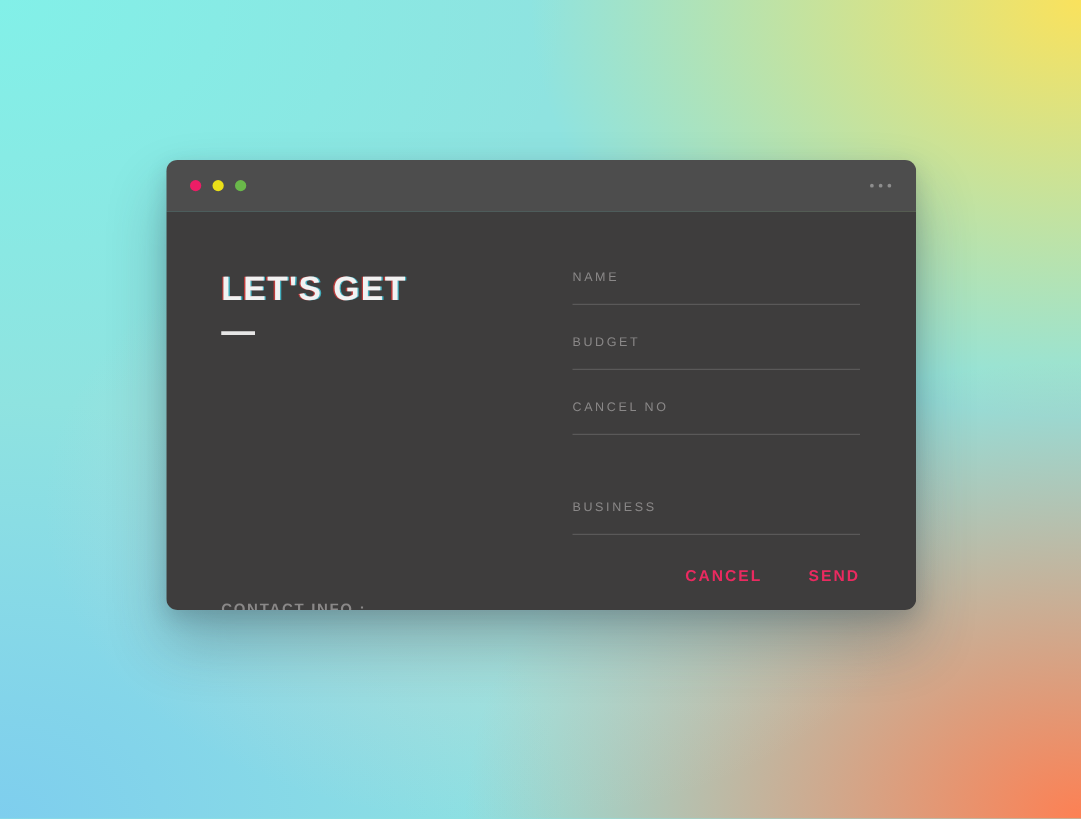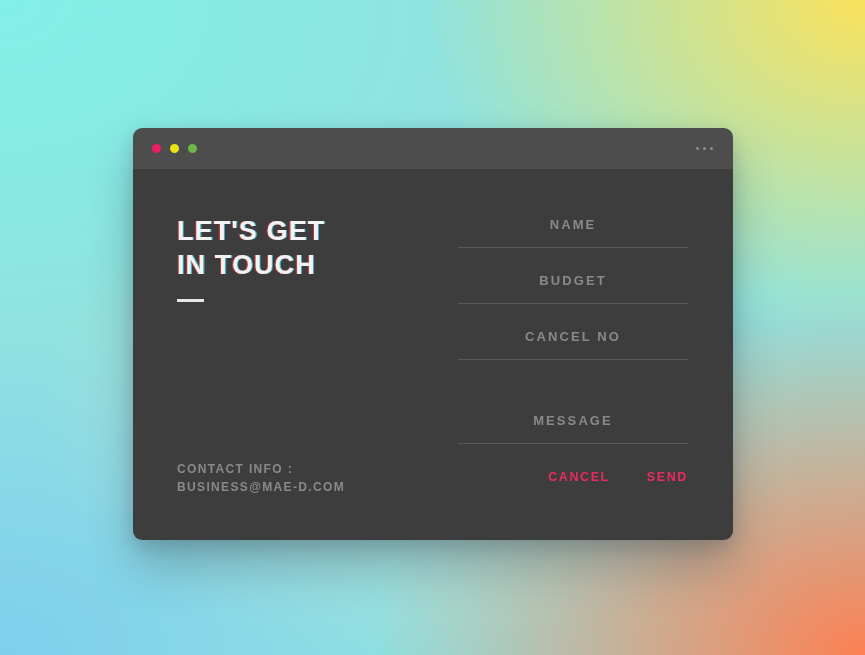--- a/index.html
+++ b/index.html
@@ -34,21 +34,21 @@
   .mesh-c { background: radial-gradient(ellipse 90% 88% at 0% 100%, rgba(126,206,238,1) 0%, rgba(126,206,238,0) 58%); }
   .mesh-d { background: radial-gradient(ellipse 92% 90% at 100% 100%, rgba(253,128,83,1) 0%, rgba(253,128,83,0) 62%); }
   .mesh-e { position:absolute; inset:0; background: radial-gradient(ellipse 60% 55% at 46% 62%, rgba(222,214,206,0.55) 0%, rgba(222,214,206,0) 70%); }
 
   
   .window {
     position: absolute;
     left: 133px;
     top: 128px;
     width: 600px;
-    height: 412px;
+    height: 360px;
     border-radius: 9px;
     overflow: hidden;
     box-shadow: 0 26px 46px rgba(40, 55, 70, 0.30),
                 0 6px 16px rgba(40, 55, 70, 0.18);
   }
 
   .titlebar {
     height: 41px;
     background: #4d4d4d;
     display: flex;
@@ -104,25 +104,24 @@
     line-height: 1.45;
   }
   .contact-info span { display: block; white-space: nowrap; }
 
   
   .right { flex: 1; padding-left: 31px; padding-top: 2px; }
 
   .field { position: relative; }
   .field .ph {
     color: #8a8888;
-    font-size: 13px;
-    font-weight: bold;
+    font-size: 10px;
+    font-weight: normal;
     letter-spacing: 2.1px;
     display: block;
-    text-align: center;
   }
   .field .line {
     height: 1px;
     background: #5a5959;
     width: 100%;
   }
 
   .f-name    .ph { padding-bottom: 15px; }
   .f-email   .ph { padding-top: 25px; padding-bottom: 15px; }
   .f-contact .ph { padding-top: 25px; padding-bottom: 15px; }
@@ -172,27 +171,25 @@
         <i></i>
         <i></i>
     </div>
   </div>
 
   <div class="body-area">
 
     <div class="left">
       <div class="headline">
         <span>LET'S GET</span>
-        <span>IN TOUCH</span>
       </div>
       <div class="rule"></div>
 
       <div class="contact-info">
         <span>CONTACT INFO :</span>
-        <span>BUSINESS@MAE-D.COM</span>
       </div>
     </div>
 
     <div class="right">
 
       <div class="field f-name">
         <span class="ph">NAME</span>
         <div class="line"></div>
       </div>
 
@@ -200,21 +197,21 @@
         <span class="ph">BUDGET</span>
         <div class="line"></div>
       </div>
 
       <div class="field f-contact">
         <span class="ph">CANCEL NO</span>
         <div class="line"></div>
       </div>
 
       <div class="field f-message">
-        <span class="ph">MESSAGE</span>
+        <span class="ph">BUSINESS</span>
         <div class="line"></div>
       </div>
 
 
       <div class="actions">
         <button class="action">CANCEL</button>
         <button class="action">SEND</button>
       </div>
 
     </div>

